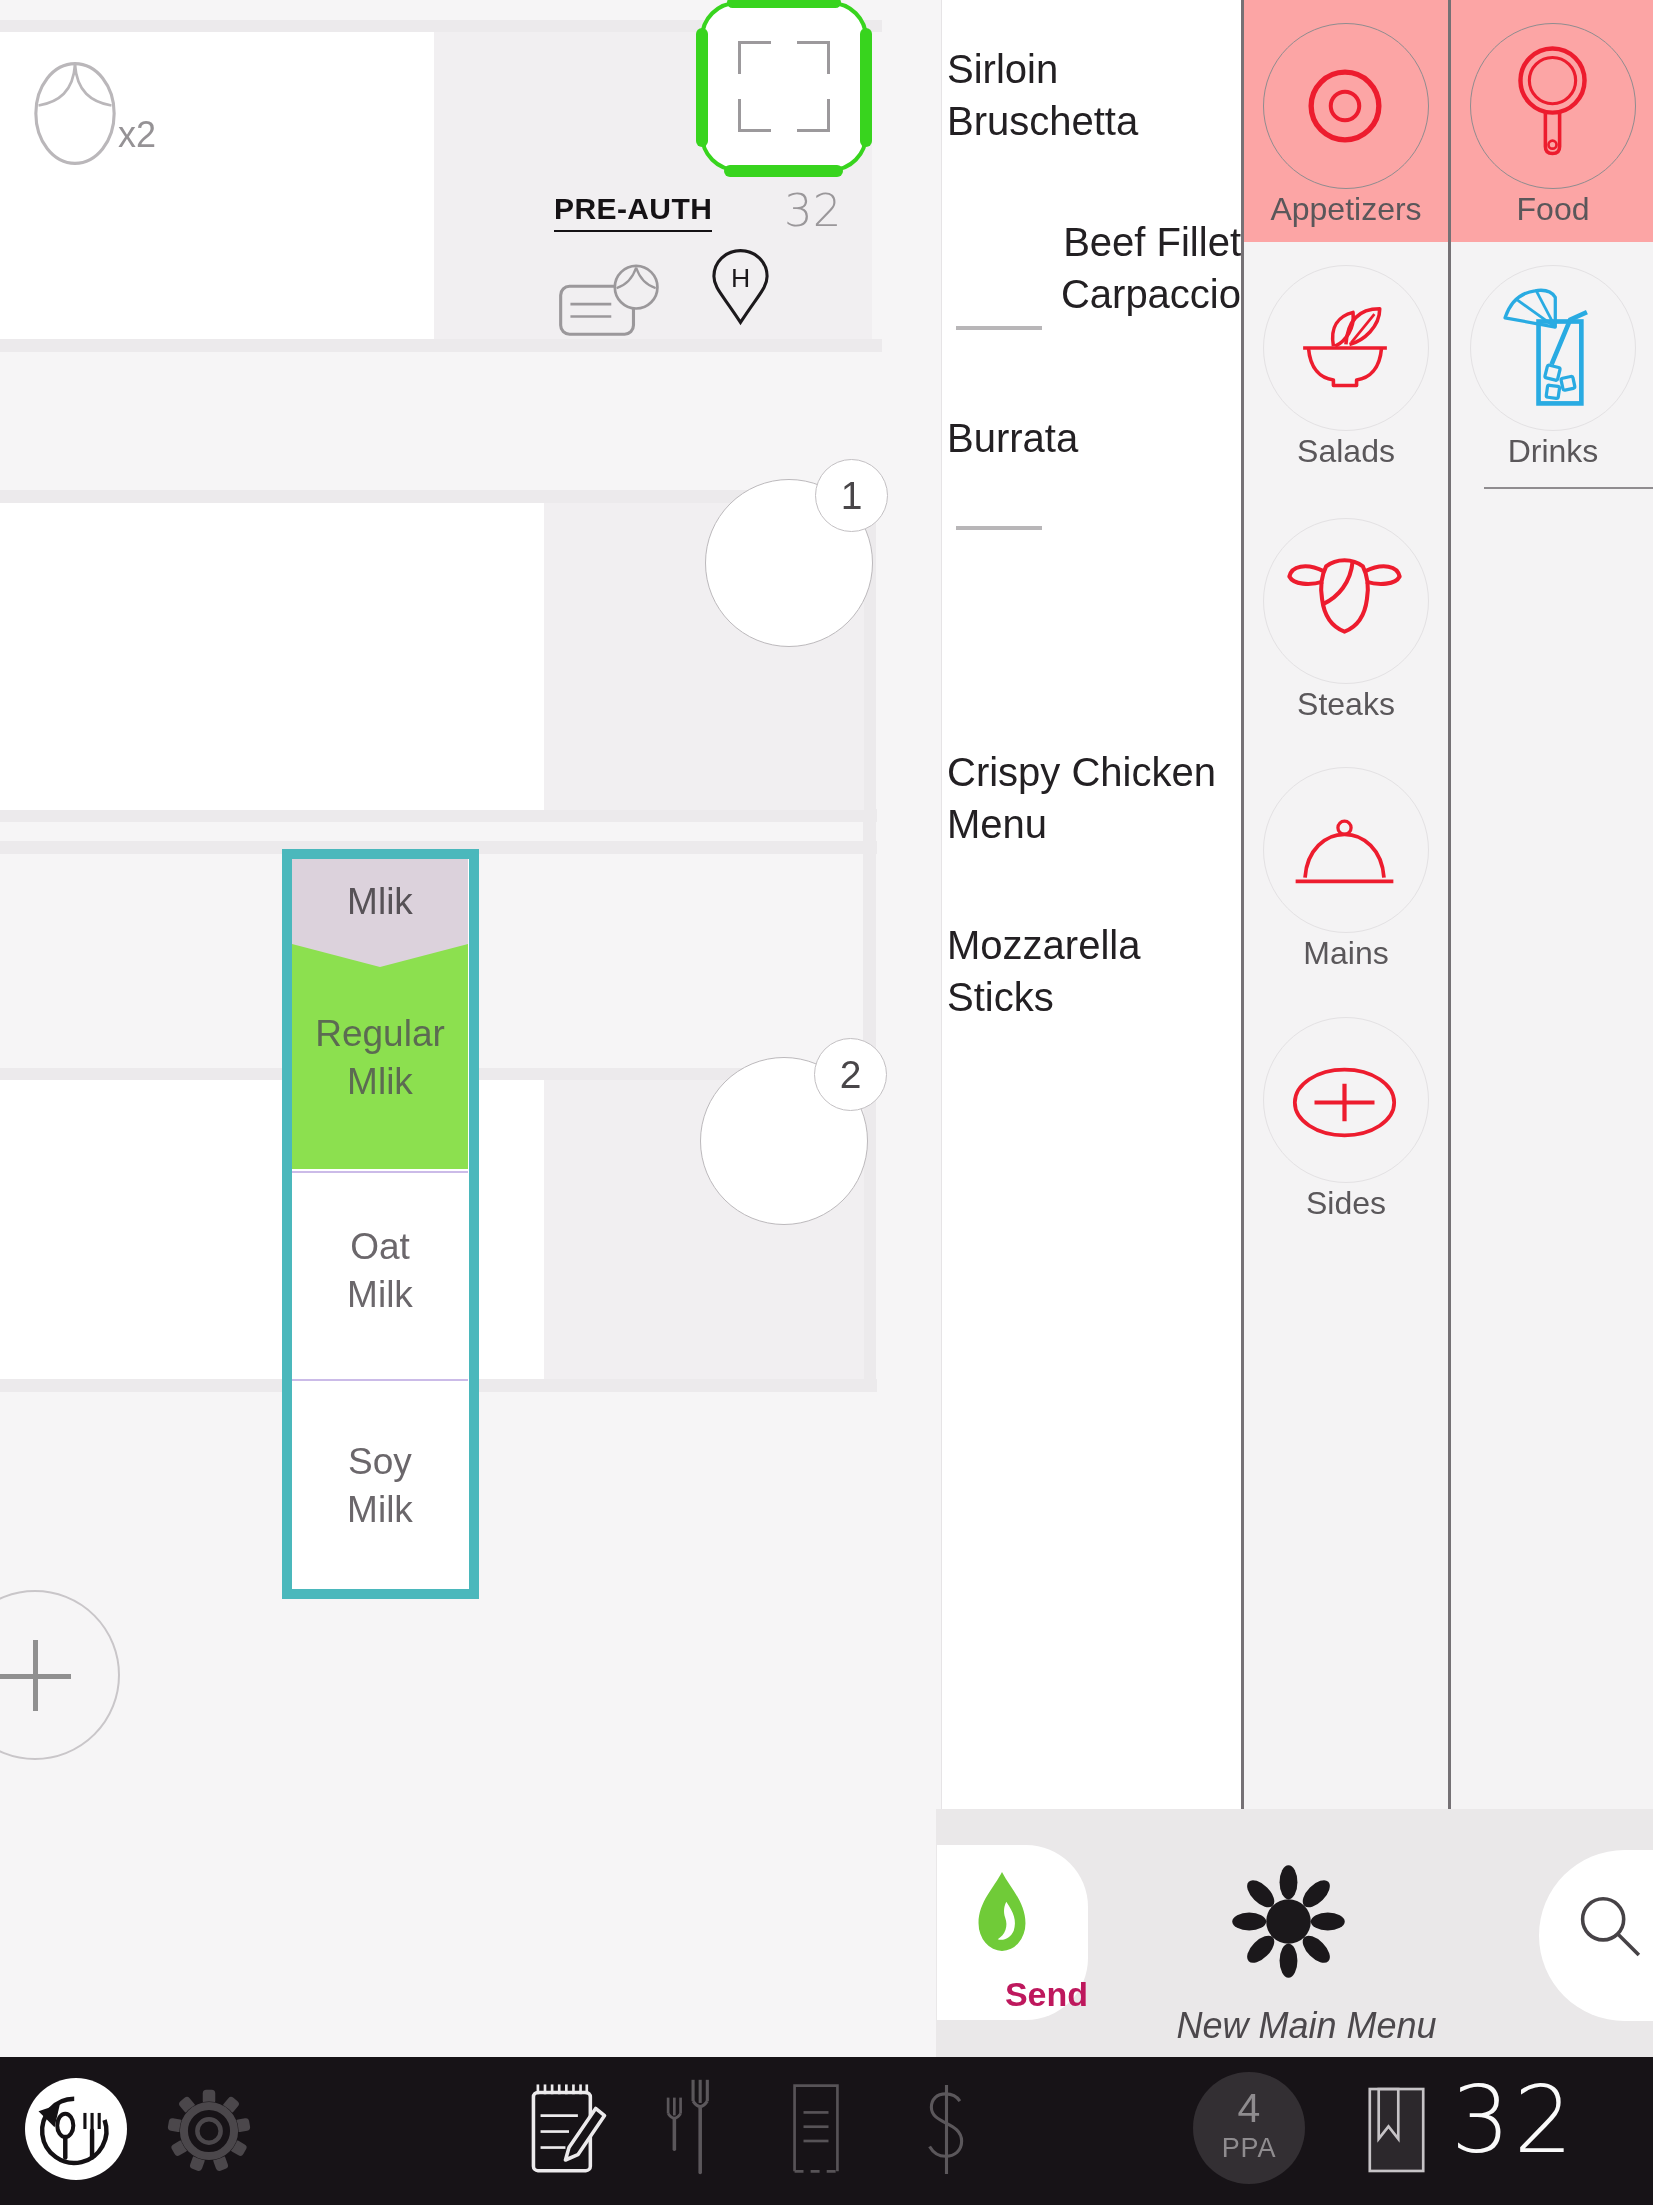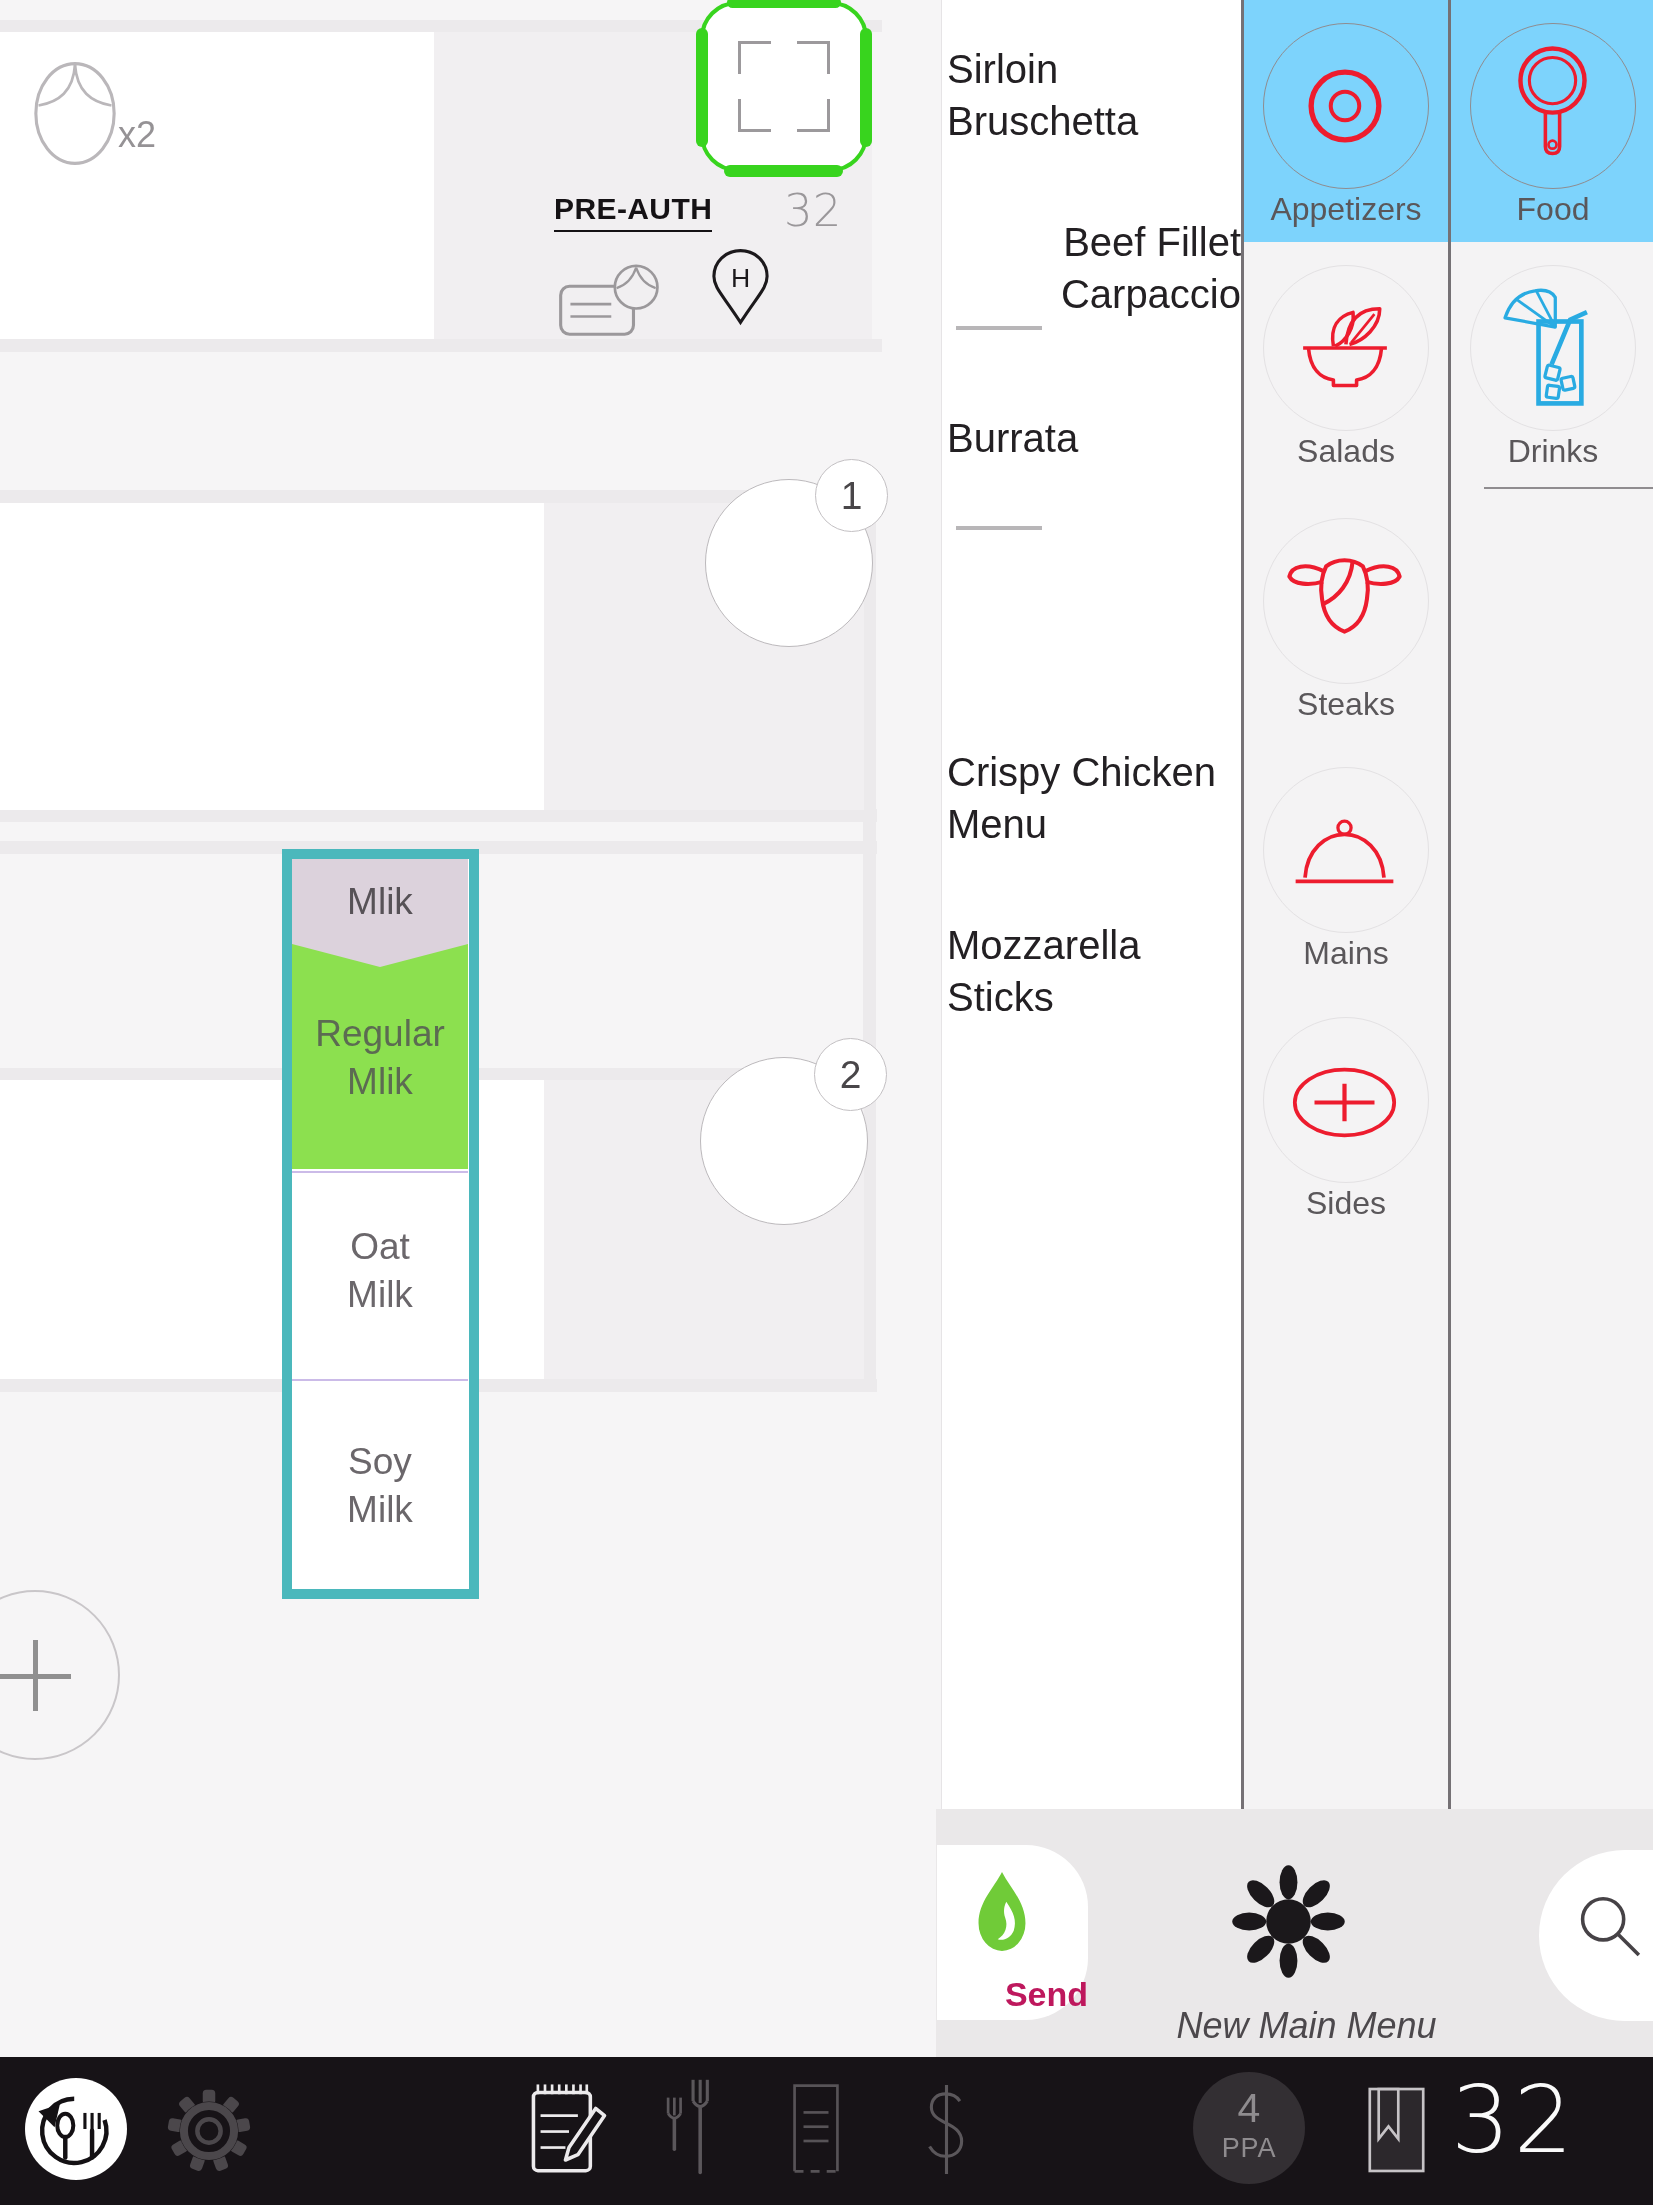--- a/index.html
+++ b/index.html
@@ -51,21 +51,21 @@
   
   .menupanel{position:absolute;left:941px;top:0;width:300px;height:1809px;background:#ffffff;
              border-left:1.8px solid #e6e4e6;box-sizing:border-box;}
   .menuitem{position:absolute;left:932px;width:294px;padding-left:15px;font-size:40px;
             line-height:52px;color:#232023;}
   .menudivider{position:absolute;left:956px;width:86px;height:3.6px;background:#b8b6b8;}
   
   .catpanel{position:absolute;left:1243px;top:0;width:411px;height:1809px;background:#f4f3f4;}
   .catdivider{position:absolute;top:0;width:2.7px;height:1809px;background:#757175;}
   .catcell{position:absolute;width:204px;box-sizing:border-box;}
-  .catcell.pink{background:#7dd3fc;}
+  .catcell.pink{background:#fca5a5;}
   .catcircle{position:absolute;left:18.7px;top:23px;width:166px;height:166px;border-radius:50%;
              border:1.8px solid #e3e1e3;box-sizing:border-box;}
   .catcircle.dark{border-color:#8f8c8f;}
   .catlabel{position:absolute;left:0;top:191px;width:100%;text-align:center;font-size:32px;color:#5a575a;}
   .caticon{position:absolute;left:52px;top:57px;}
   .drinksline{position:absolute;left:1484px;top:487px;width:170px;height:1.8px;background:#8f8c8f;}
   
   .actionbar{position:absolute;left:936px;top:1809px;width:718px;height:248px;background:#eae8e9;}
   .sendbtn{position:absolute;left:937px;top:1845px;width:151px;height:175px;background:#fff;
            border-radius:0 62px 62px 0;}

